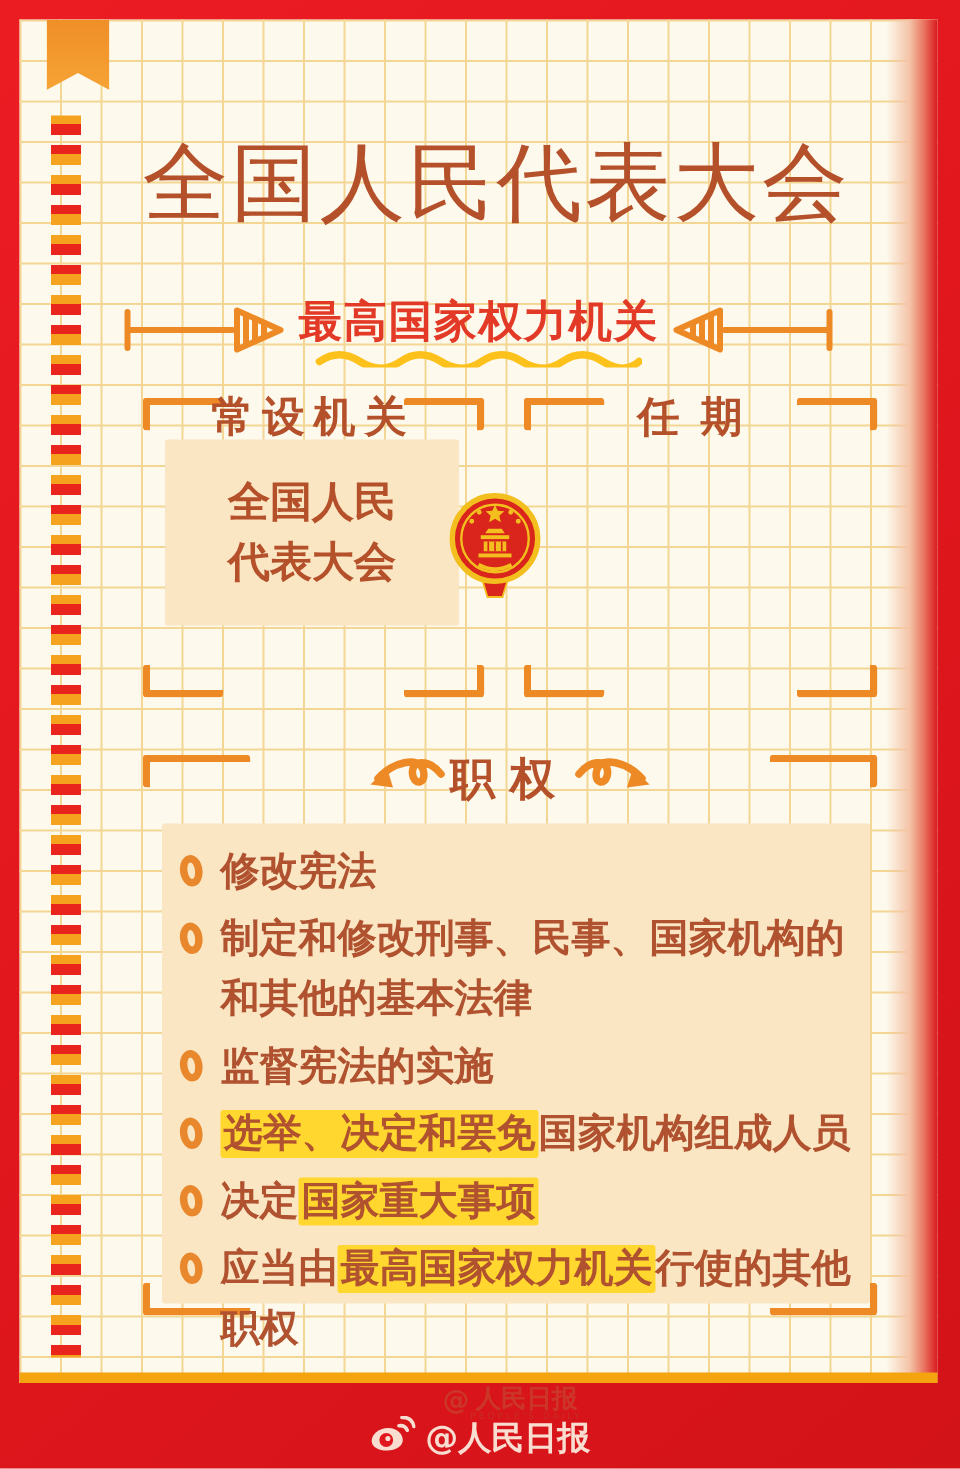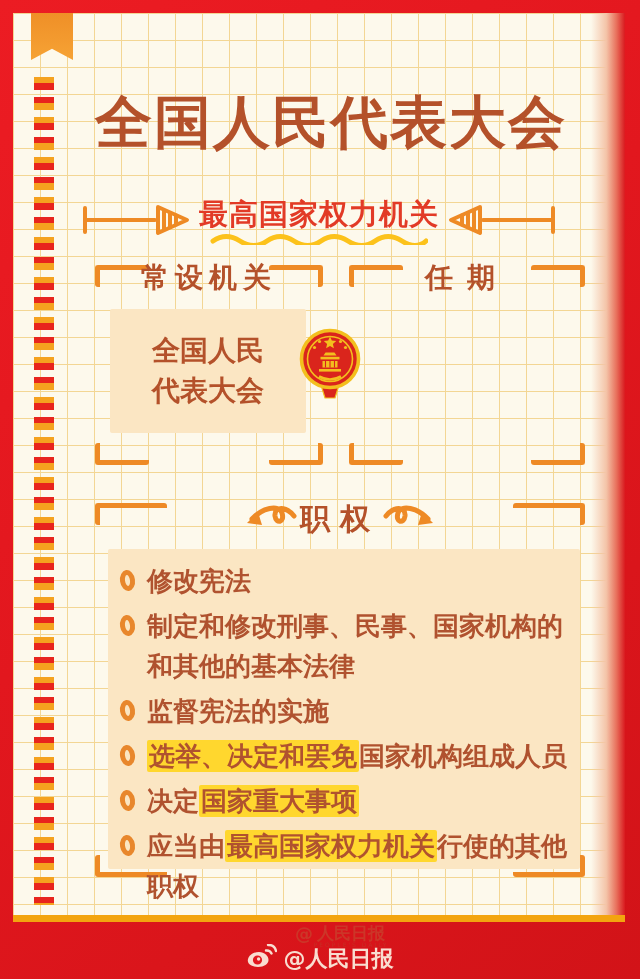--- a/index.html
+++ b/index.html
@@ -35,21 +35,21 @@
   .dash-strip {
     position:absolute; left:21px; top:64px; width:20px; height:828px;
     background:repeating-linear-gradient(180deg,
       #f5a21f 0 6px, #e8241d 6px 13px, transparent 13px 20px,
       #e8241d 20px 26px, #f5a21f 26px 33px, transparent 33px 40px);
   }
 
   
   .title {
     position:absolute; top:78px; left:0; width:100%;
-    text-align:center; font-size:57px; font-weight:700;
+    text-align:center; font-size:57px; font-weight:400;
     color:#b4512a; letter-spacing:2px; line-height:1.1;padding-left:24px;
   }
   .subtitle-row {
     position:absolute; top:182px; left:0; width:100%;
     display:flex; align-items:center; justify-content:center; gap:8px;
   }
   .subtitle-wrap { display:inline-block; text-align:center; }
   .subtitle-text { font-size:29px; font-weight:800; color:#e23a26; letter-spacing:1px; }
   .wave { display:block; margin:-2px auto 0; }
 
@@ -140,21 +140,21 @@
       </g>
     </svg>
   </div>
 
   <div class="block" style="left:82px; top:252px; width:228px; height:200px;">
     <div class="cnr tl"></div>
     <div class="cnr tr"></div>
     <div class="cnr bl"></div>
     <div class="cnr br"></div>
     <div class="col-header">常设机关</div>
-    <div class="cream-box" style="left:15px; top:44px; width:196px; height:124px;">
+    <div class="cream-box" style="left:15px; top:28px; width:196px; height:124px;">
       <p>全国人民</p>
       <p>代表大会</p>
     </div>
   </div>
 
   <div class="block" style="left:336px; top:252px; width:236px; height:200px;">
     <div class="cnr tl"></div>
     <div class="cnr tr"></div>
     <div class="cnr bl"></div>
     <div class="cnr br"></div>

